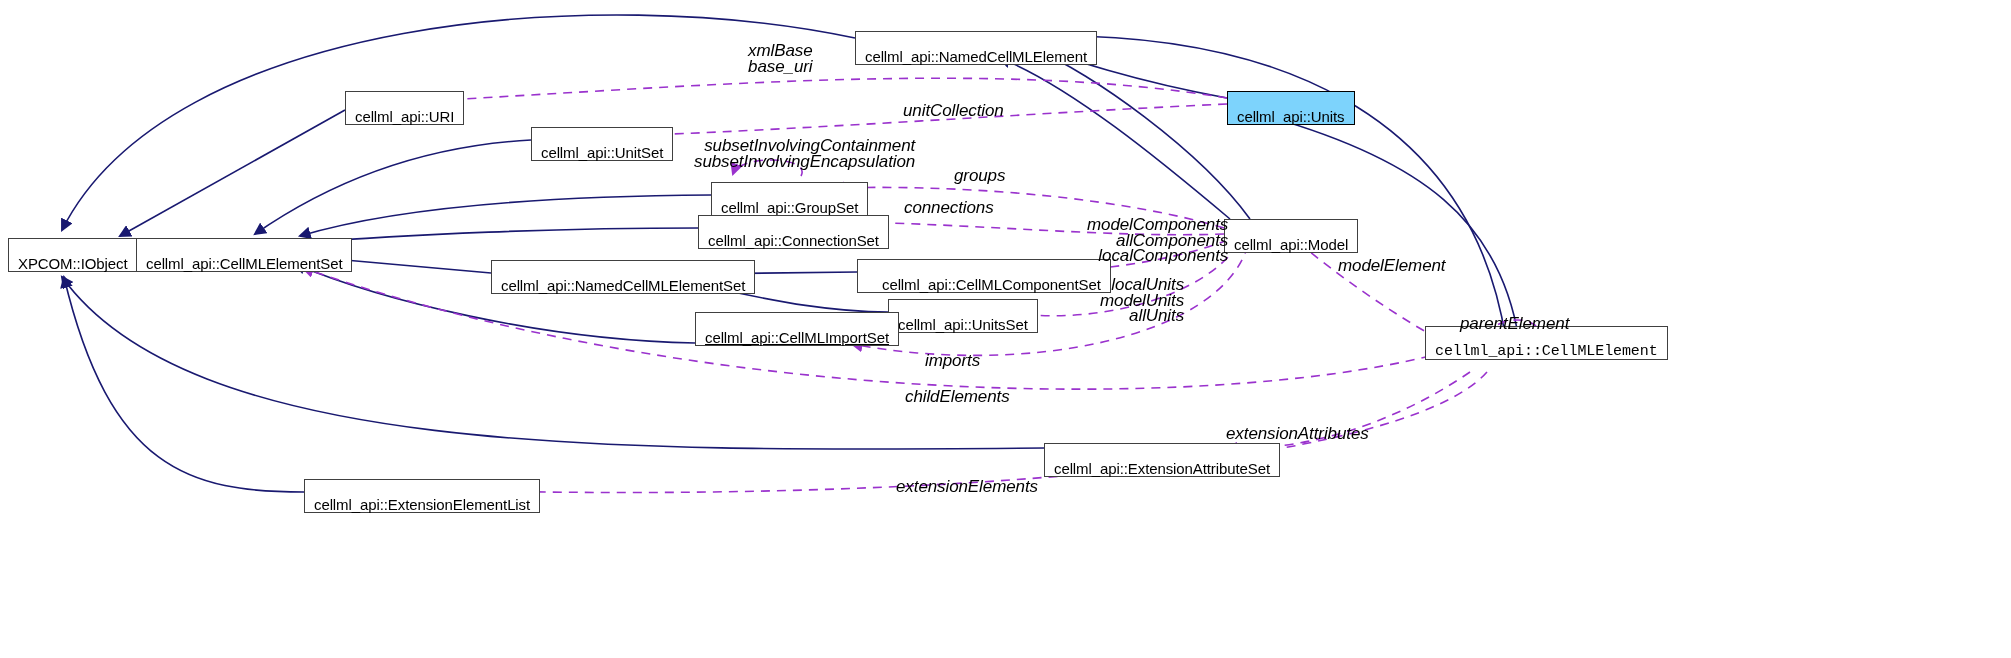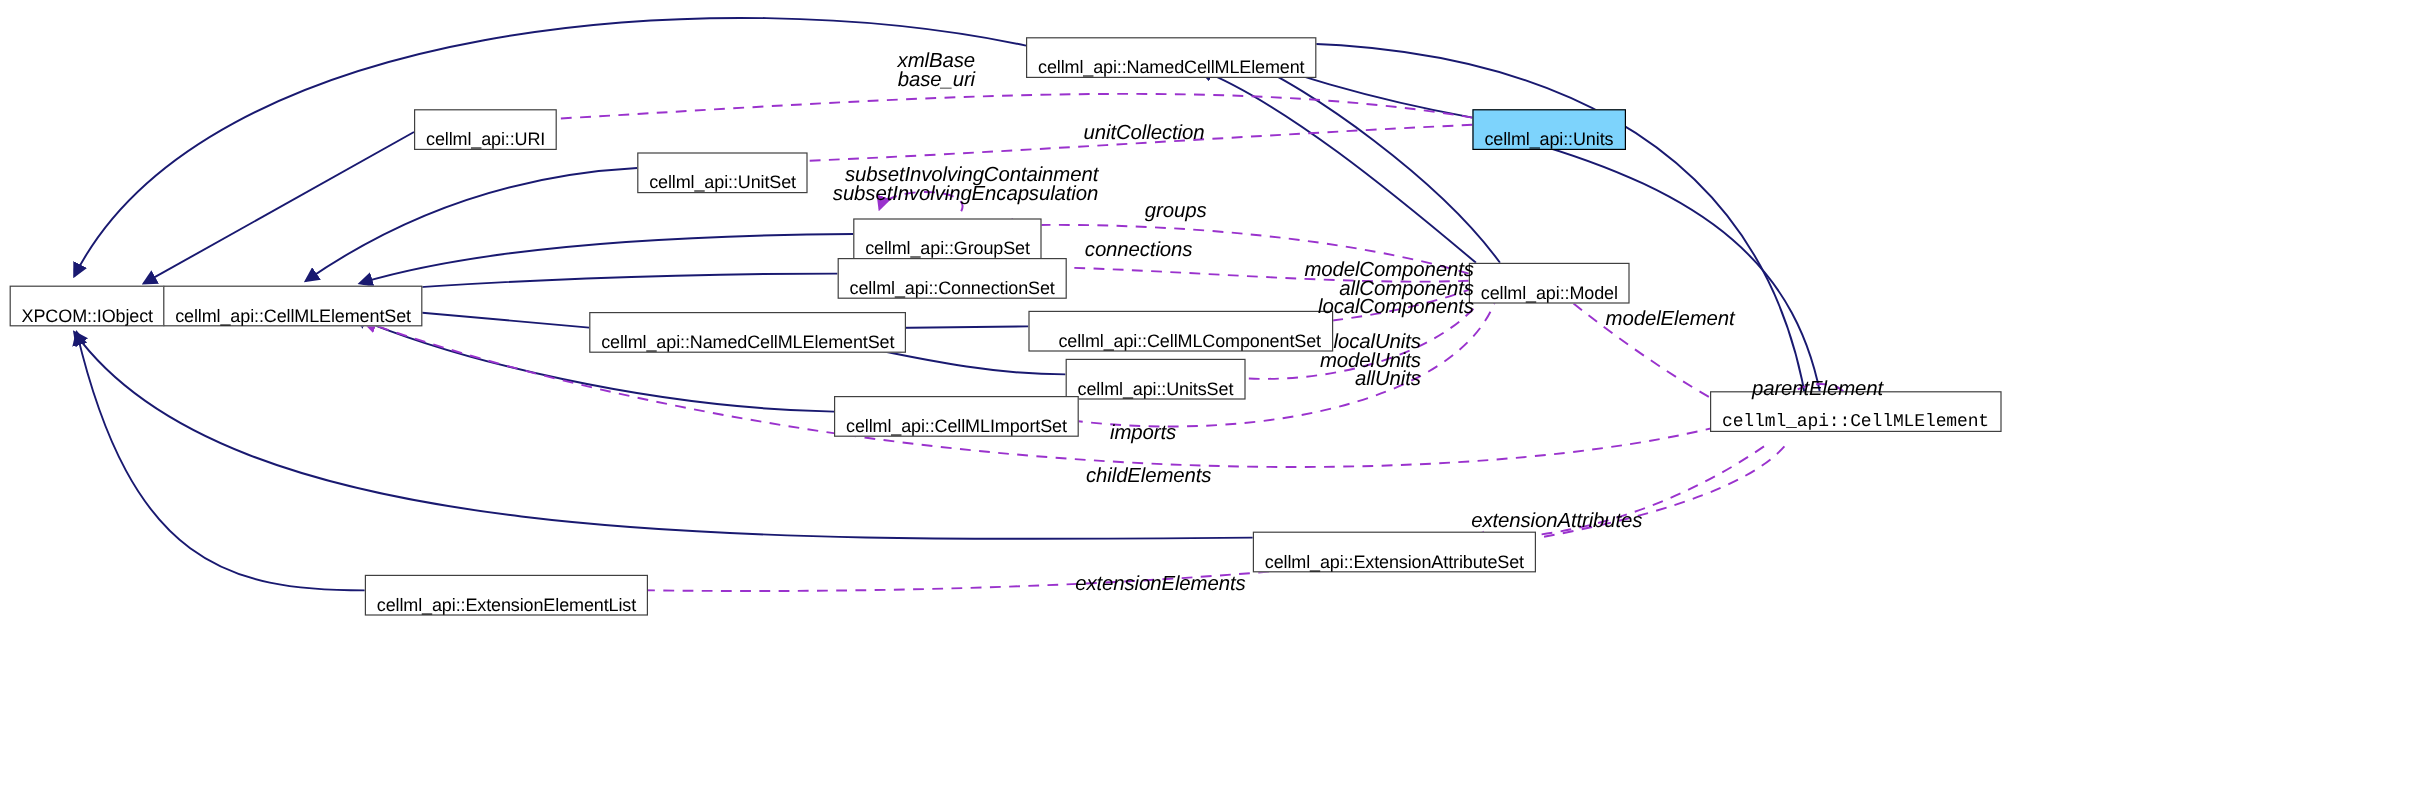--- a/index.html
+++ b/index.html
@@ -130,21 +130,21 @@
       </div>
       <div class="node" style="left: 491px; top: 260px; min-width: 185px;">
         <span>cellml_api::NamedCellMLElementSet</span>
       </div>
       <div class="node" style="left: 857px; top: 259px; min-width: 167px; padding-left: 24px;">
         <span>cellml_api::CellMLComponentSet</span>
       </div>
       <div class="node" style="left: 888px; top: 299px; min-width: 108px;">
         <span>cellml_api::UnitsSet</span>
       </div>
-      <div class="node" style="left: 695px; top: 330px; min-width: 146px;">
+      <div class="node" style="left: 695px; top: 312px; min-width: 146px; text-decoration: underline;">
         <span>cellml_api::CellMLImportSet</span>
       </div>
       <div class="node" style="left: 855px; top: 31px; min-width: 172px;">
         <span>cellml_api::NamedCellMLElement</span>
       </div>
       <div class="node highlight" style="left: 1227px; top: 91px; min-width: 96px;">
         <span>cellml_api::Units</span>
       </div>
       <div class="node" style="left: 1224px; top: 219px; min-width: 101px;">
         <span>cellml_api::Model</span>

